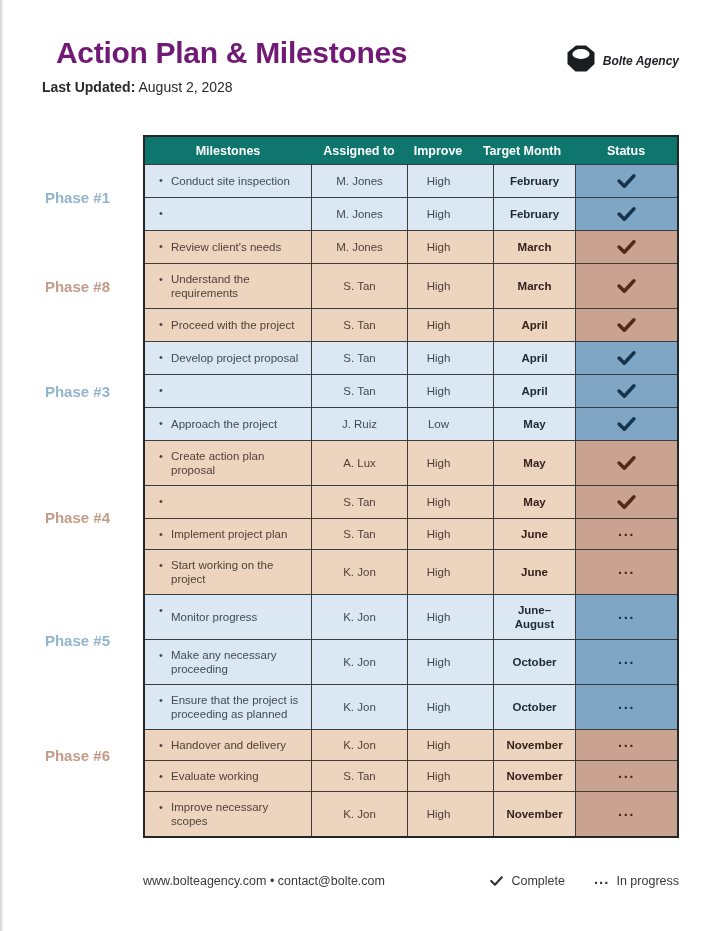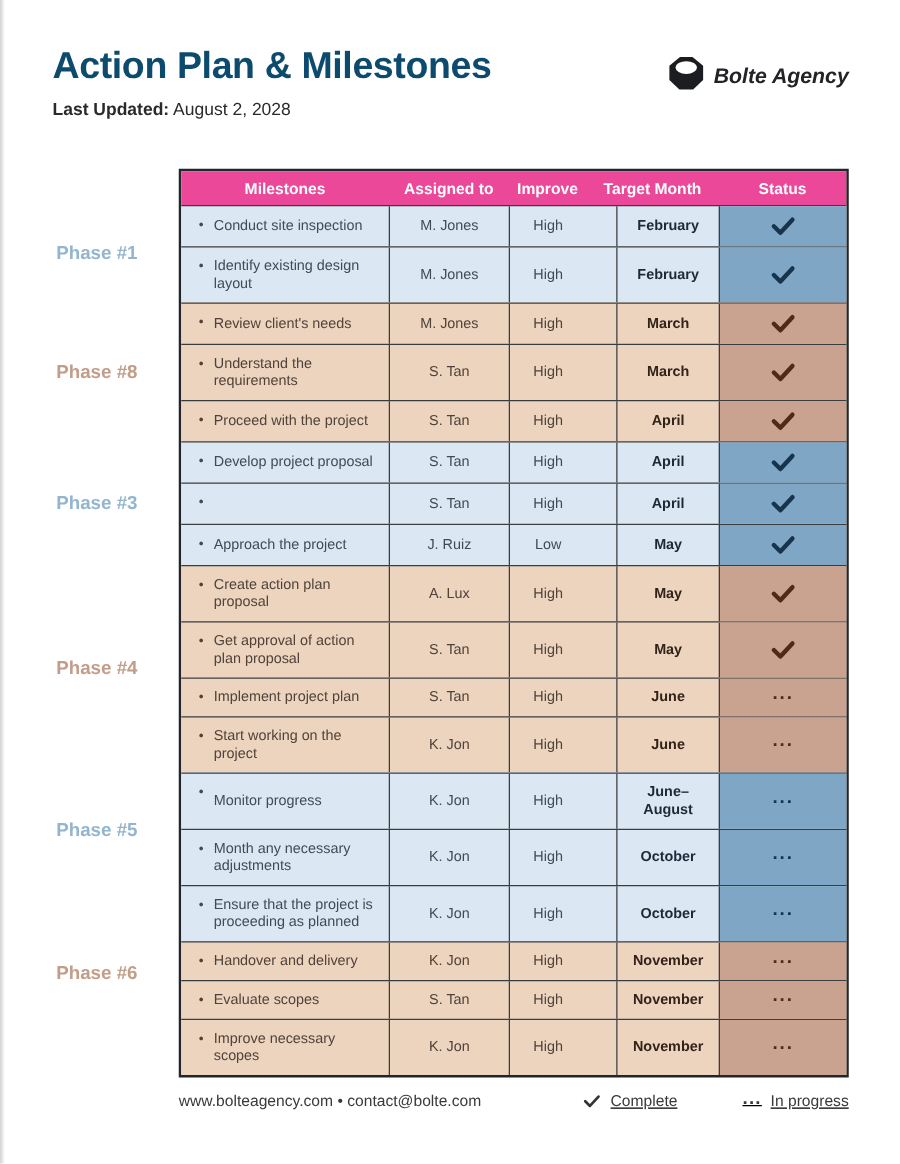--- a/index.html
+++ b/index.html
@@ -4,31 +4,31 @@
 <style>
   * { margin:0; padding:0; box-sizing:border-box; }
   html,body { background:#ffffff; }
   body { font-family:"Liberation Sans", sans-serif; }
   .page { position:relative; width:720px; height:931px; background:#ffffff; overflow:hidden; }
   .page::before { content:''; position:absolute; left:0; top:0; bottom:0; width:4px;
     background:linear-gradient(to right, rgba(0,0,0,0.18), rgba(0,0,0,0)); pointer-events:none; }
 
   
   .doc-header { position:absolute; left:42px; top:36px; }
-  .doc-title { font-size:30px; font-weight:700; color:#0c4a6e; letter-spacing:-0.3px; }
+  .doc-title { font-size:30px; font-weight:700; color:#701a75; letter-spacing:-0.3px;margin-left:14px; }
   .doc-sub { margin-top:9px; font-size:14px; color:#2a2a2a; }
   .doc-sub .lbl { font-weight:700; }
   .brand { position:absolute; right:41px; top:45px; display:flex; align-items:center; gap:7px; }
-  .brand-name { font-size:17px; font-weight:700; font-style:italic; color:#222326; }
+  .brand-name { font-size:12px; font-weight:700; font-style:italic; color:#222326; }
 
   
   .table-area { position:absolute; left:143px; top:135px; width:536px;
     border:2px solid #222529; background:#fff; }
   .thead { display:grid; grid-template-columns:166px 96px 62px 106px 1fr;
-    background:#ec4899; height:27px; align-items:center; }
+    background:#0f766e; height:27px; align-items:center; }
   .th { text-align:center; color:#ffffff; font-size:12.5px; font-weight:700; }
 
   .phase { position:relative; }
   .phase-label { position:absolute; right:calc(100% + 35px); top:50%;
     transform:translateY(-50%); white-space:nowrap; font-size:15px; font-weight:700; }
   .phase[data-idx="4"] .phase-label { top:34%; }
   .phase[data-idx="5"] .phase-label { top:24%;margin-left:44px; }
 
   .row { display:grid; grid-template-columns:166px 96px 62px 106px 1fr;
     border-top:1px solid #3a3d40; align-items:stretch; }
@@ -49,21 +49,21 @@
   .phase.blue .phase-label { color:#93b5cd; }
   .phase.tan .row { background:#ecd4be; color:#50423a; }
   .phase.tan .c-month { color:#33221a; }
   .phase.tan .c-status { background:#c9a390; color:#4f2a17; }
   .phase.tan .phase-label { color:#c29d89; }
 
   
   .footer { position:absolute; left:143px; top:874px; width:536px;
     display:flex; justify-content:space-between; align-items:flex-start; }
   .footer-links { font-size:12.5px; color:#3a3a3a; }
-  .legend { display:flex; gap:52px;text-decoration:underline; }
+  .legend { display:flex; gap:29px; }
   .legend-item { display:flex; align-items:center; gap:7px; font-size:12.5px; color:#3a3a3a; }
   .legend-item .status-dots { color:#3a3a3a; top:-2px; letter-spacing:1px; }
   .legend-item svg { display:block; }
 </style>
 </head>
 <body>
 
 <div class="page">
 
   <div class="doc-header">
@@ -109,21 +109,20 @@
         <svg width="21" height="16" viewBox="0 0 24 18">
           <path d="M3.5 9 L9.5 15 L20.5 3" fill="none" stroke="currentColor" stroke-width="4" stroke-linecap="round" stroke-linejoin="round"></path>
         </svg>
       </span>
 
     </div>
   </div>
             <div class="row">
     <div class="cell c-milestone">
       <span class="bullet">•</span>
-      <span class="m-text">Identify existing design layout</span>
     </div>
     <div class="cell c-assigned">M. Jones</div>
     <div class="cell c-priority">High</div>
     <div class="cell c-month">February</div>
     <div class="cell c-status">
       <span class="status-check">
         <svg width="21" height="16" viewBox="0 0 24 18">
           <path d="M3.5 9 L9.5 15 L20.5 3" fill="none" stroke="currentColor" stroke-width="4" stroke-linecap="round" stroke-linejoin="round"></path>
         </svg>
       </span>
@@ -259,21 +258,20 @@
         <svg width="21" height="16" viewBox="0 0 24 18">
           <path d="M3.5 9 L9.5 15 L20.5 3" fill="none" stroke="currentColor" stroke-width="4" stroke-linecap="round" stroke-linejoin="round"></path>
         </svg>
       </span>
 
     </div>
   </div>
             <div class="row">
     <div class="cell c-milestone">
       <span class="bullet">•</span>
-      <span class="m-text">Get approval of action plan proposal</span>
     </div>
     <div class="cell c-assigned">S. Tan</div>
     <div class="cell c-priority">High</div>
     <div class="cell c-month">May</div>
     <div class="cell c-status">
       <span class="status-check">
         <svg width="21" height="16" viewBox="0 0 24 18">
           <path d="M3.5 9 L9.5 15 L20.5 3" fill="none" stroke="currentColor" stroke-width="4" stroke-linecap="round" stroke-linejoin="round"></path>
         </svg>
       </span>
@@ -320,21 +318,21 @@
     <div class="cell c-priority">High</div>
     <div class="cell c-month">June–August</div>
     <div class="cell c-status">
 
       <span class="status-dots">...</span>
     </div>
   </div>
             <div class="row">
     <div class="cell c-milestone">
       <span class="bullet">•</span>
-      <span class="m-text">Month any necessary adjustments</span>
+      <span class="m-text">Make any necessary proceeding</span>
     </div>
     <div class="cell c-assigned">K. Jon</div>
     <div class="cell c-priority">High</div>
     <div class="cell c-month">October</div>
     <div class="cell c-status">
 
       <span class="status-dots">...</span>
     </div>
   </div>
             <div class="row">
@@ -364,21 +362,21 @@
     <div class="cell c-priority">High</div>
     <div class="cell c-month">November</div>
     <div class="cell c-status">
 
       <span class="status-dots">...</span>
     </div>
   </div>
             <div class="row">
     <div class="cell c-milestone">
       <span class="bullet">•</span>
-      <span class="m-text">Evaluate scopes</span>
+      <span class="m-text">Evaluate working</span>
     </div>
     <div class="cell c-assigned">S. Tan</div>
     <div class="cell c-priority">High</div>
     <div class="cell c-month">November</div>
     <div class="cell c-status">
 
       <span class="status-dots">...</span>
     </div>
   </div>
             <div class="row">

